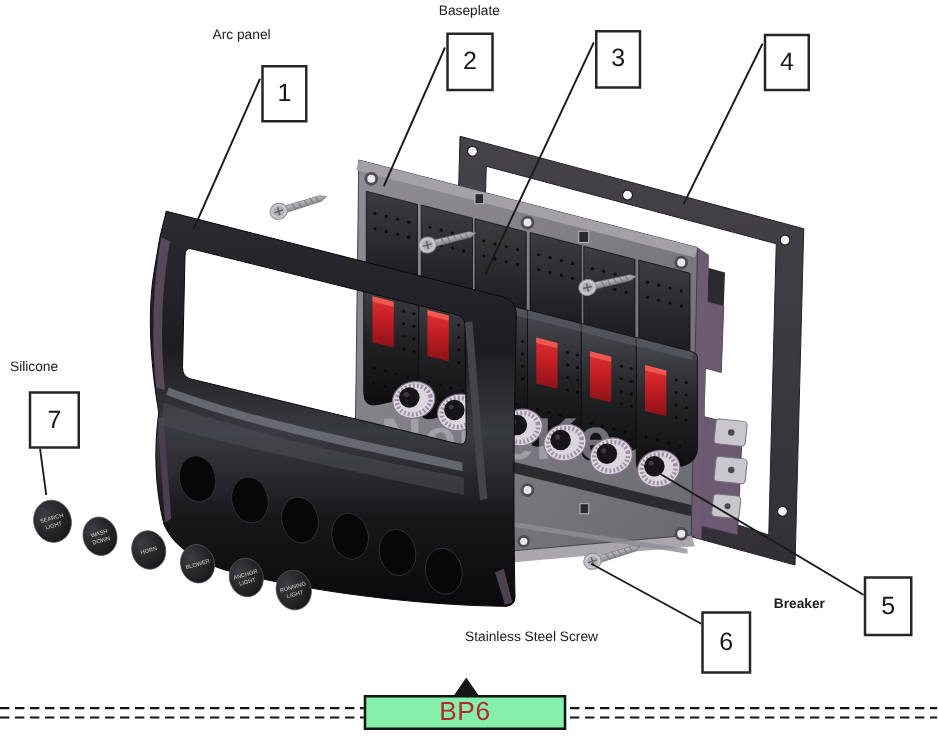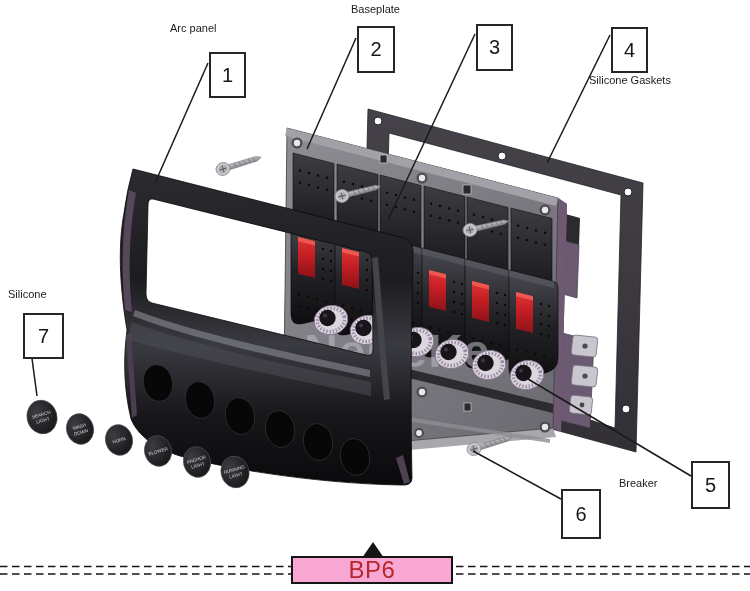--- a/index.html
+++ b/index.html
@@ -3,22 +3,22 @@
 <meta charset="utf-8">
 <style>
   html,body{margin:0;padding:0;background:#fff;}
   #stage{position:relative;width:750px;height:591px;background:#ffffff;overflow:hidden;
          font-family:"Liberation Sans",sans-serif;}
   #diagram-svg{position:absolute;left:0;top:0;}
   .label{position:absolute;font-size:11px;line-height:1.15;color:#1b1b1b;white-space:nowrap;}
   .numbox{position:absolute;display:flex;align-items:center;justify-content:center;
           border:2px solid #26262a;background:#fff;font-size:20px;color:#17171a;}
   .badge{position:absolute;left:291px;top:556px;width:158px;height:24px;
-         border:2.5px solid #141414;background:#f9a8d4;display:flex;align-items:center;
-         justify-content:center;font-size:24px;letter-spacing:.5px;color:#b5282c;z-index:5;}
+         border:2.5px solid #141414;background:#86efac;display:flex;align-items:center;
+         justify-content:center;font-size:21px;letter-spacing:.5px;color:#b5282c;z-index:5;}
 </style>
 </head>
 <body>
 
 <div id="stage">
 
 <svg id="diagram-svg" width="750" height="591" viewBox="0 0 750 591">
   <defs>
     <linearGradient id="gPlate" x1="0" y1="0" x2="1" y2="1">
       <stop offset="0" stop-color="#908e94"></stop>
@@ -278,22 +278,22 @@
 
   <g stroke="#141414" stroke-width="1.7" stroke-dasharray="7.5 4.5">
     <line x1="0" y1="566.5" x2="750" y2="566.5"></line>
     <line x1="0" y1="574" x2="750" y2="574"></line>
   </g>
   <polygon points="373,542 362,558 384,558" fill="#141414"></polygon>
 </svg>
 
 <div class="label" style="left:170px;top:22px;">Arc panel</div>
 <div class="label" style="left:351px;top:3px;">Baseplate</div>
-<div class="label" style="left:589px;top:74px;">Silicone Gaskets</div>
-<div class="label" style="left:619px;top:477px;">Breaker</div>
+<div class="label" style="left:619px;top:477px;font-weight:bold;">Breaker</div>
+<div class="label" style="left:372px;top:504px;">Stainless Steel Screw</div>
 <div class="label" style="left:8px;top:288px;">Silicone</div>
 
 <div class="numbox" style="left:209px;top:52px;width:33px;height:42px;">1</div>
 <div class="numbox" style="left:357px;top:26px;width:34px;height:43px;">2</div>
 <div class="numbox" style="left:476px;top:24px;width:33px;height:43px;">3</div>
 <div class="numbox" style="left:611px;top:27px;width:33px;height:42px;">4</div>
 <div class="numbox" style="left:691px;top:461px;width:35px;height:44px;">5</div>
 <div class="numbox" style="left:561px;top:489px;width:36px;height:46px;">6</div>
 <div class="numbox" style="left:23px;top:313px;width:37px;height:42px;">7</div>
 

